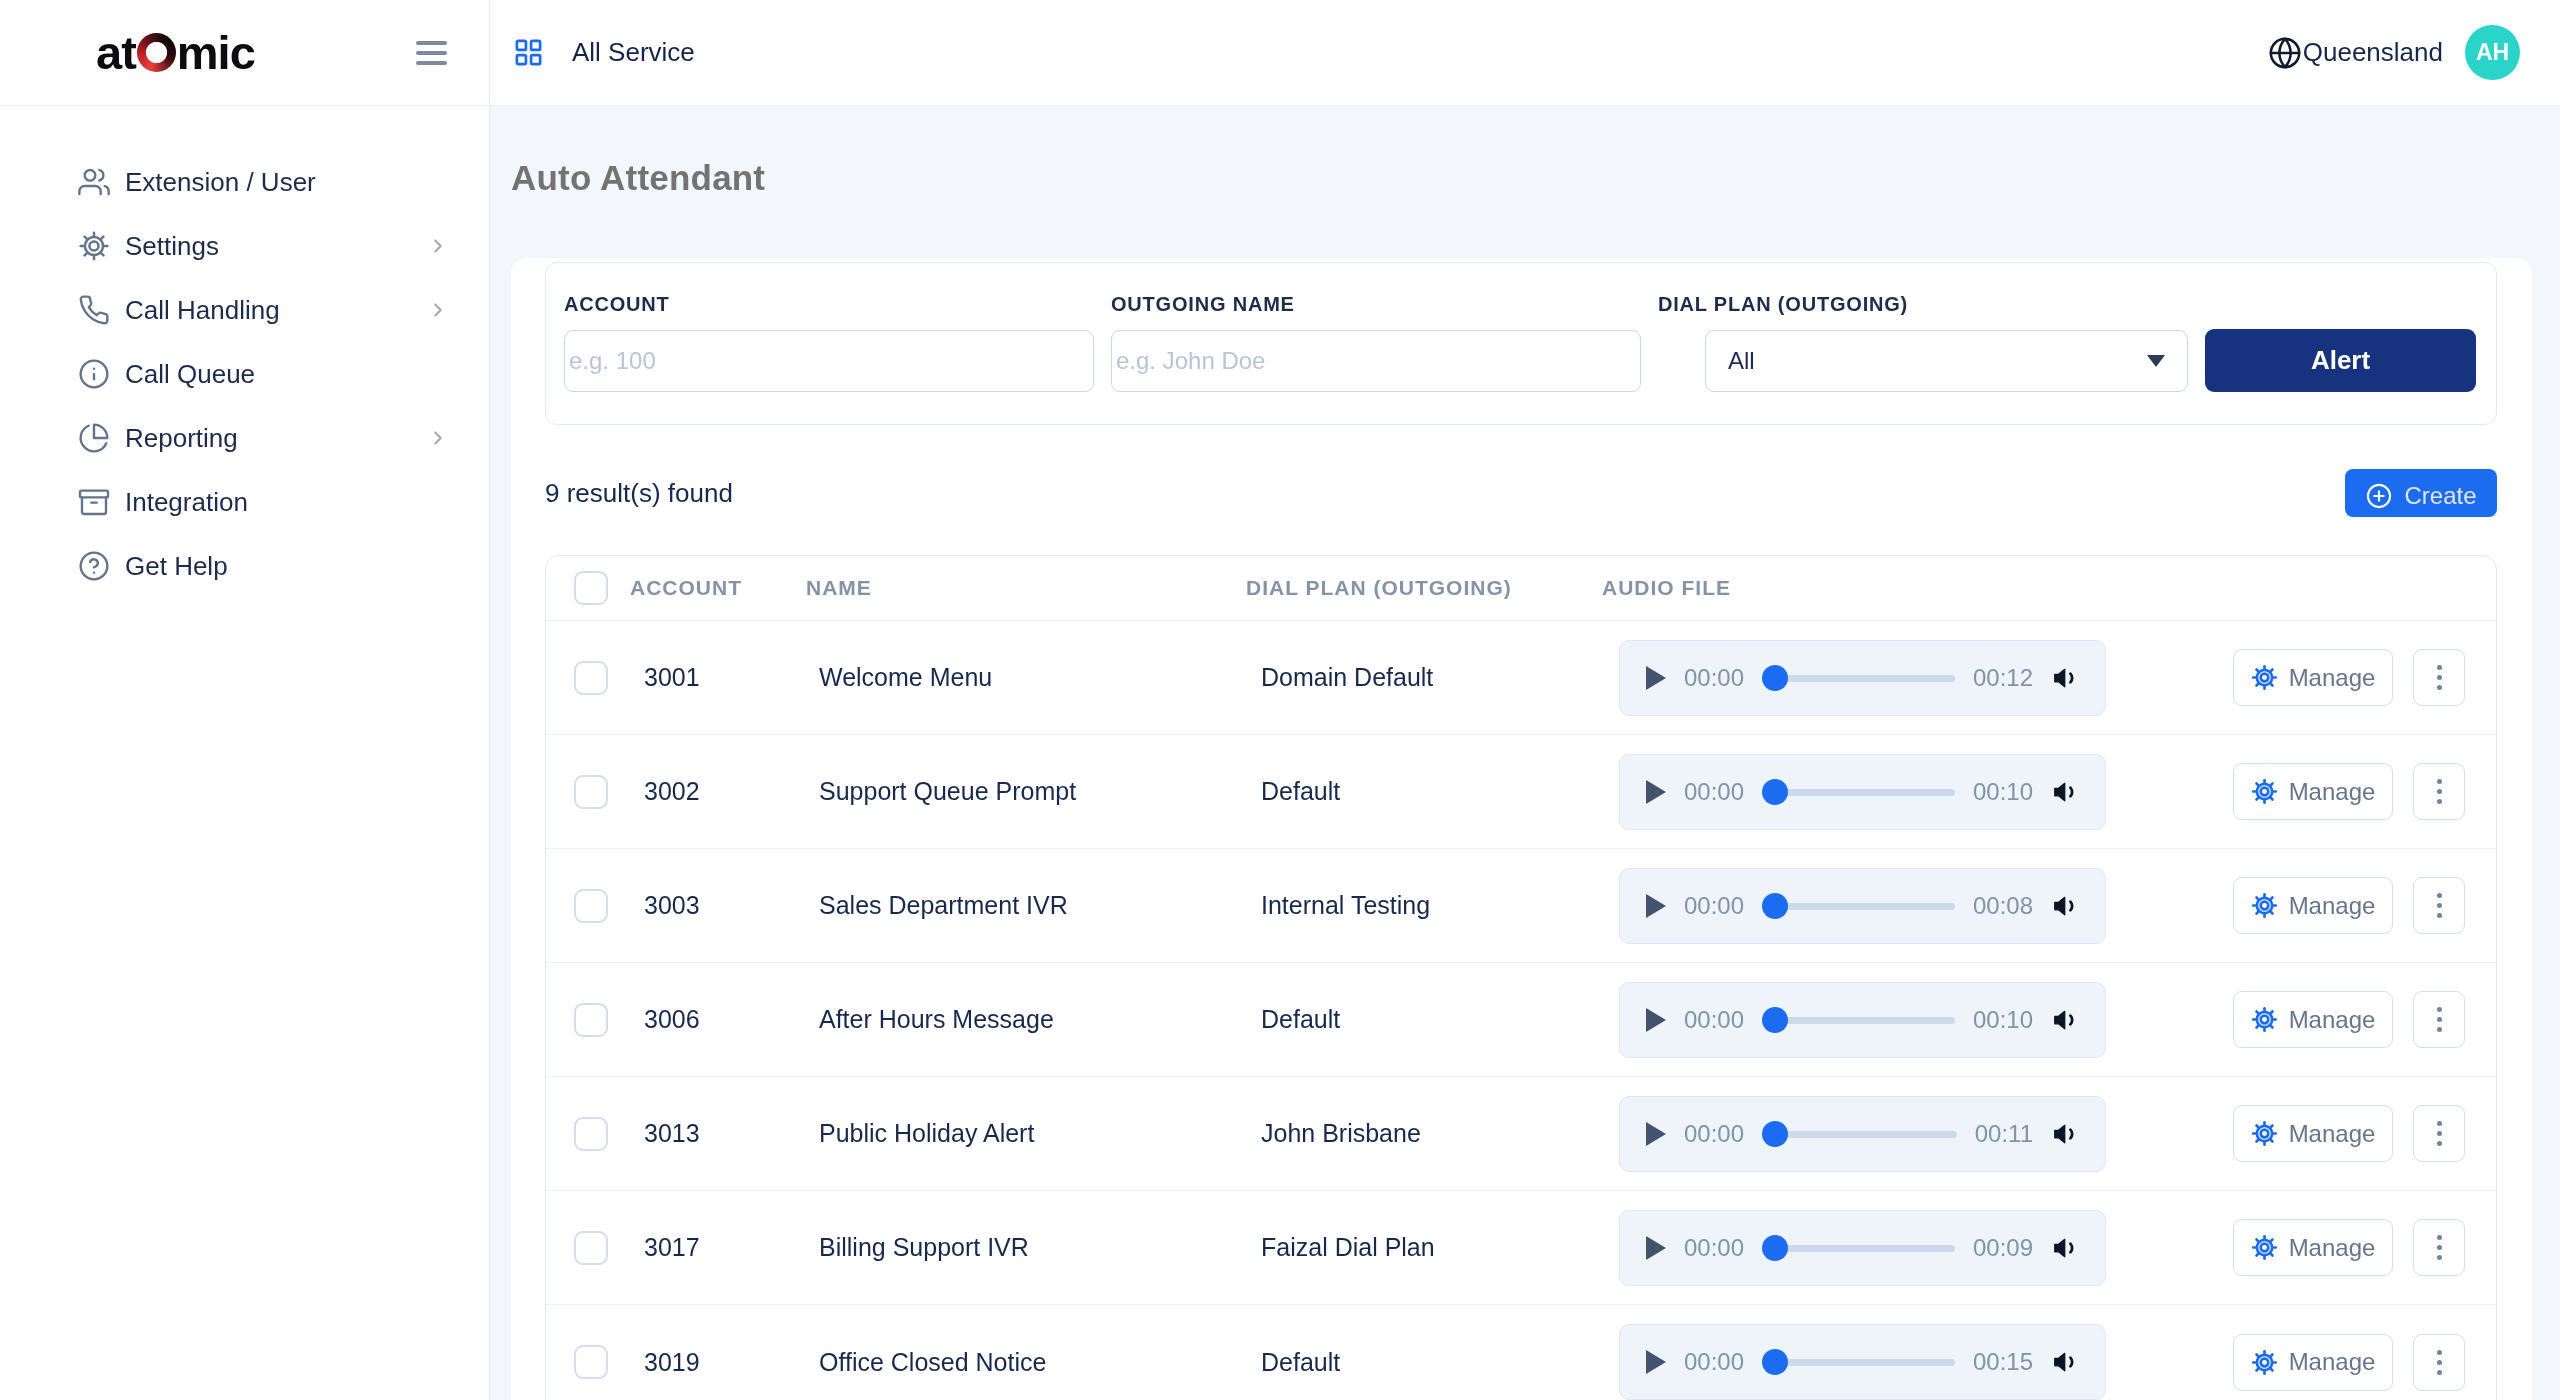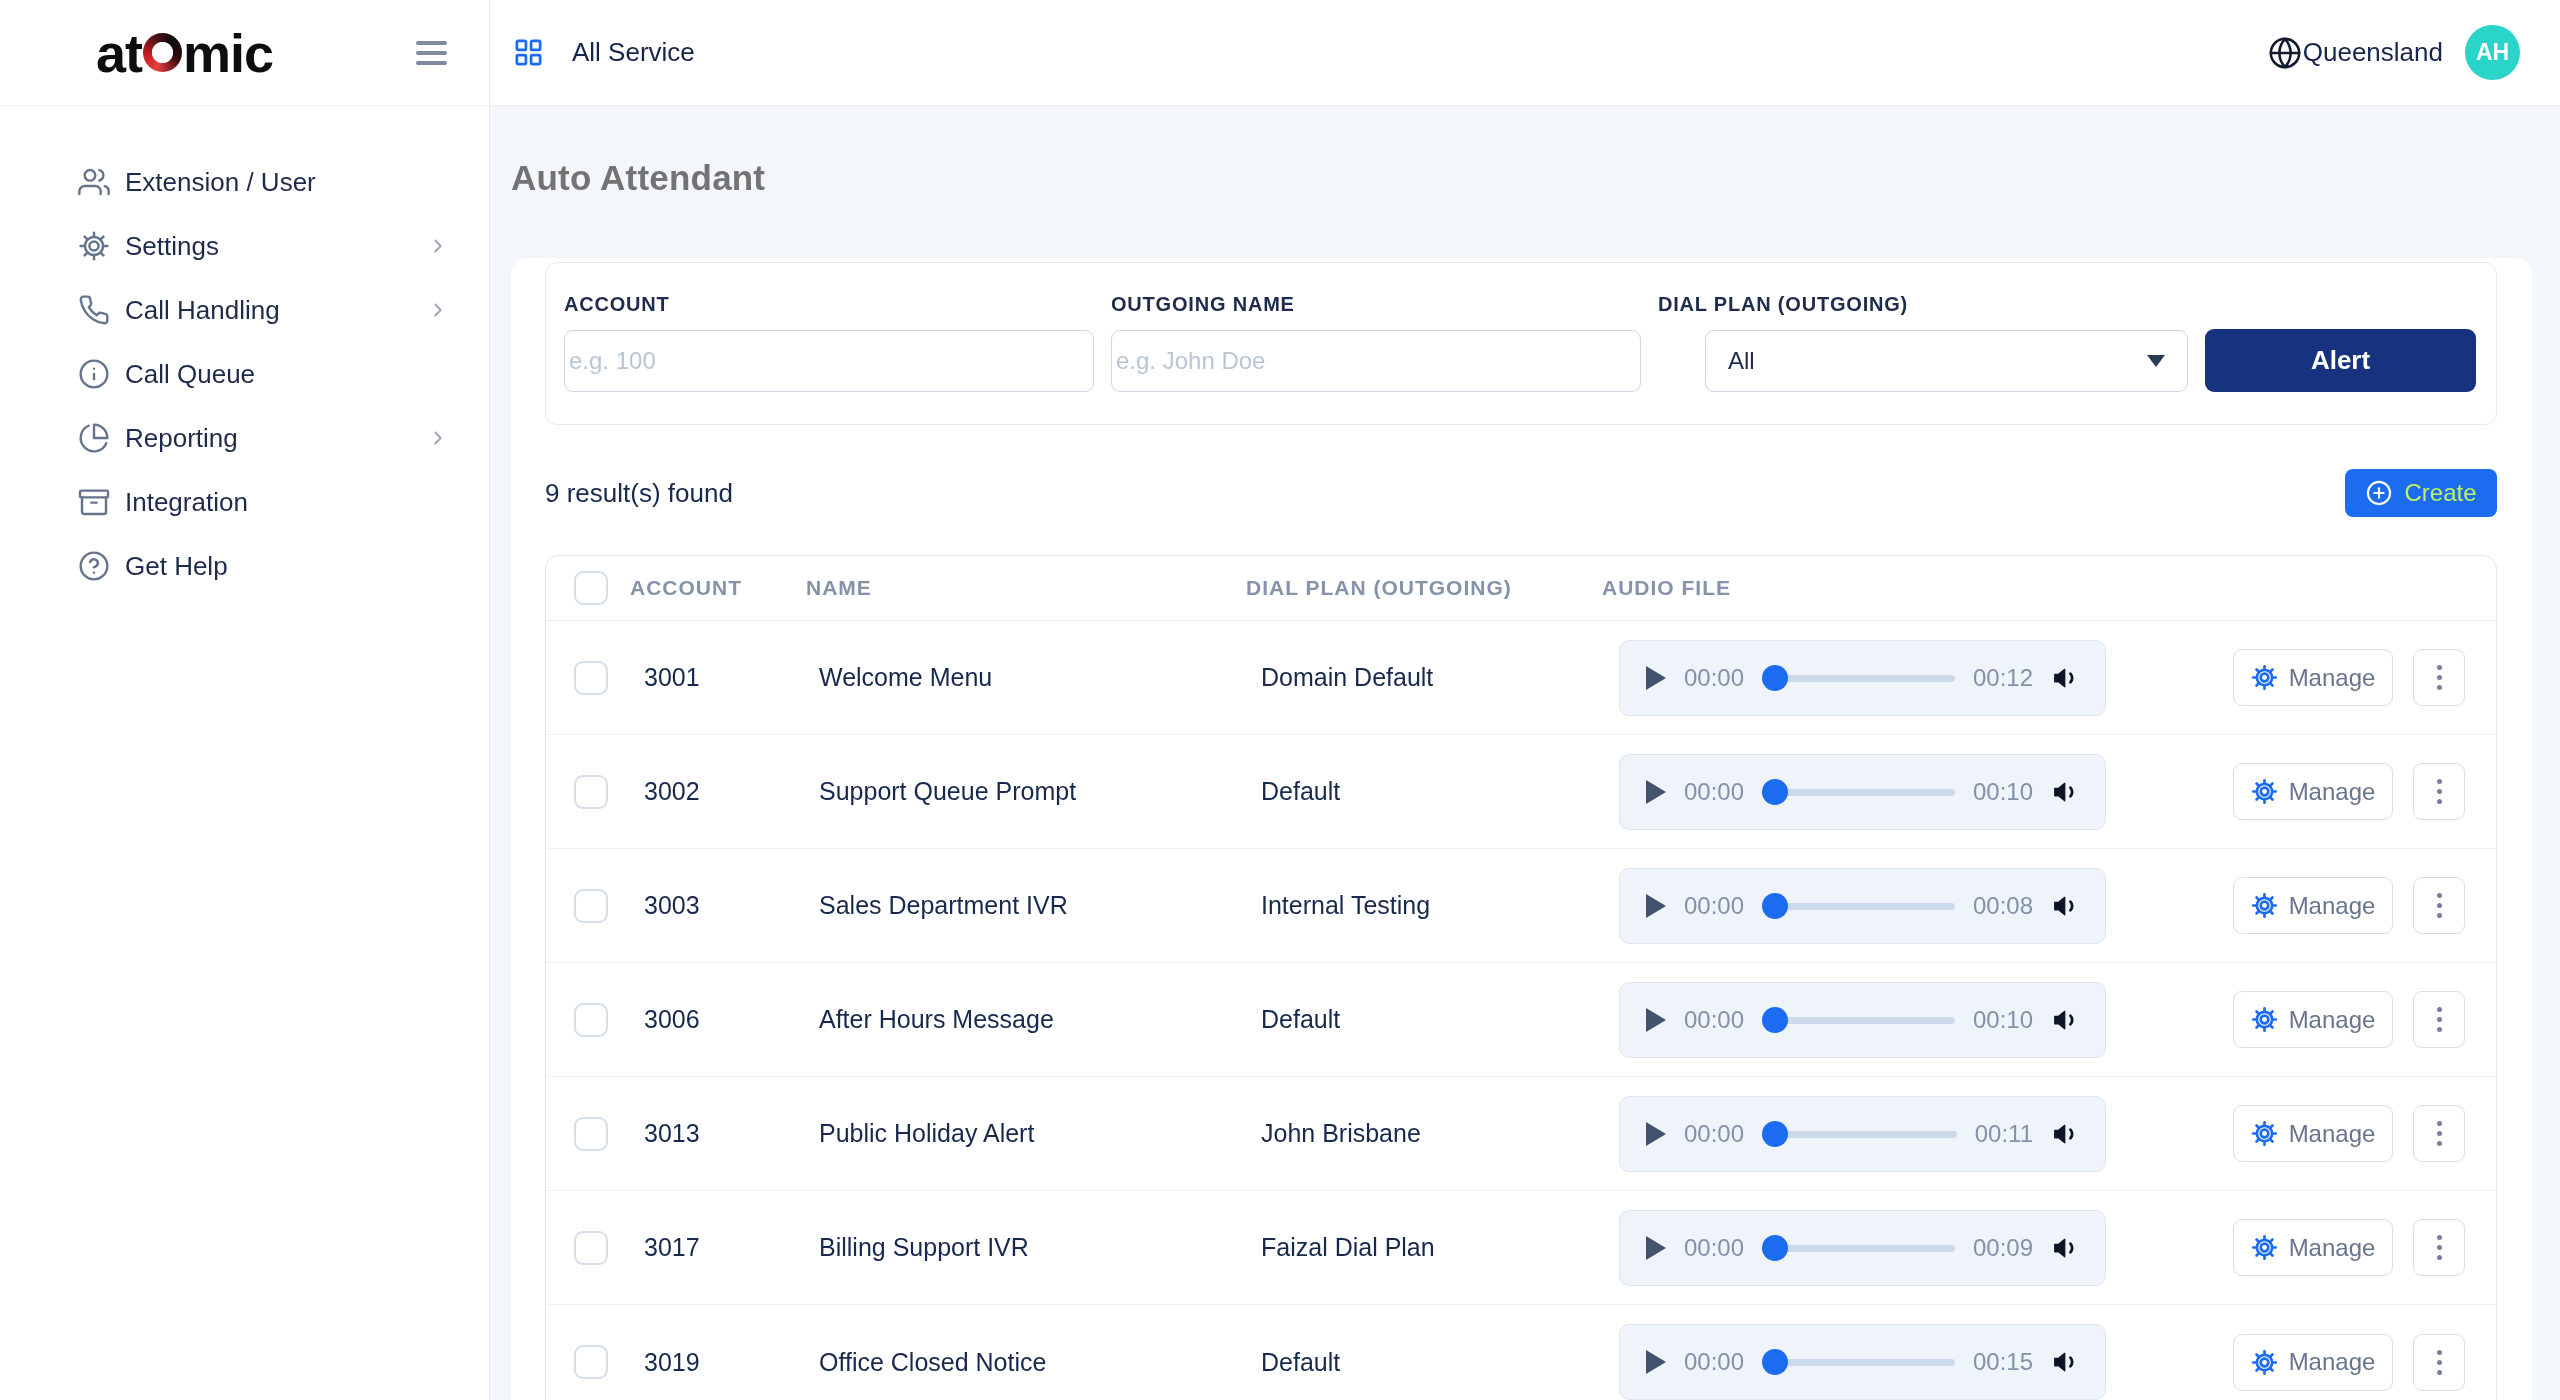--- a/index.html
+++ b/index.html
@@ -6,21 +6,21 @@
   html,body { width:2560px; height:1400px; overflow:hidden; }
   body {
     font-family:"Liberation Sans", sans-serif;
     color:#14254a;
     background:#ffffff;
     display:flex;
   }
   
   .sidebar { width:490px; min-width:490px; background:#fff; border-right:1px solid #e7ecf3; display:flex; flex-direction:column; }
   .sidebar-header { height:106px; min-height:106px; border-bottom:1px solid #eef1f6; display:flex; align-items:center; justify-content:space-between; padding:0 36px 0 96px; }
-  .logo { display:flex; align-items:center; font-weight:bold; font-size:54px; letter-spacing:-1px; color:#0d0d0f; cursor:pointer; }
+  .logo { display:flex; align-items:center; font-weight:bold; font-size:47px; letter-spacing:-1px; color:#0d0d0f; cursor:pointer; }
   .logo-o { width:39px; height:39px; border-radius:50%; margin:0 1px; display:inline-block;
     background:
       radial-gradient(circle at 50% 50%, #ffffff 0 37%, rgba(255,255,255,0) 40%),
       conic-gradient(from 200deg, #e8403f, #c01c22, #55121a, #0a0a0a 55%, #31060b 75%, #e8403f);
   }
   .hamburger { display:flex; flex-direction:column; gap:6px; cursor:pointer; padding:6px; }
   .hamburger span { display:block; width:31px; height:4px; border-radius:2px; background:#7e8aa0; }
   .nav { padding:44px 0 0 0; display:flex; flex-direction:column; }
   .nav-item { height:64px; display:flex; align-items:center; padding:0 40px 0 78px; cursor:pointer; color:#1d2c4c; font-size:26px; }
   .nav-item .nicon { width:32px; height:32px; color:#64748b; display:flex; align-items:center; }
@@ -46,21 +46,21 @@
   .field-label { font-size:20px; font-weight:600; letter-spacing:.8px; color:#1d2c4c; margin-bottom:14px; }
   .text-input { height:62px; border:1px solid #ccd6e4; border-radius:9px; padding:0 4px; font-size:24px; color:#1d2c4c; outline:none; width:100%; font-family:"Liberation Sans", sans-serif; }
   .text-input::placeholder { color:#b9c4d4; }
   .select { height:62px; border:1px solid #ccd6e4; border-radius:9px; padding:0 22px; display:flex; align-items:center; justify-content:space-between; font-size:24px; color:#1d2c4c; cursor:pointer; background:#fff;margin-left:47px; }
   .caret { width:0; height:0; border-left:9px solid transparent; border-right:9px solid transparent; border-top:12px solid #2b3a55; }
   .filter-btn { flex:1; height:63px; background:#17327f; border:none; border-radius:9px; color:#fff; font-size:26px; font-weight:bold; cursor:pointer; font-family:"Liberation Sans", sans-serif; }
 
   
   .results-row { margin-top:44px; display:flex; align-items:center; justify-content:space-between; }
   .results-count { font-size:26px; color:#16294e; }
-  .create-btn { height:48px; min-width:152px; background:#1c6cf2; border:none; border-radius:8px; color:#bef264; font-size:24px; display:flex; align-items:center; justify-content:center; gap:11px; padding:0 20px; cursor:pointer; font-family:"Liberation Sans", sans-serif; }
+  .create-btn { height:48px; min-width:152px; background:#1c6cf2; border:none; border-radius:8px; color:#e5e5e5; font-size:24px; display:flex; align-items:flex-end; justify-content:center; gap:11px; padding:7px 20px; cursor:pointer; font-family:"Liberation Sans", sans-serif; }
 
   
   .table { margin-top:38px; border:1px solid #e2e8f0; border-radius:14px 14px 0 0; overflow:hidden; background:#fff; }
   .trow { display:grid; grid-template-columns:84px 176px 440px 356px 520px auto; align-items:center; }
   .thead { height:65px; border-bottom:1px solid #e9eef5; }
   .th { font-size:21px; font-weight:600; letter-spacing:1px; color:#8593a8; }
   .tbody-row { height:114px; border-bottom:1px solid #edf1f7; }
   .tbody-row:last-child { border-bottom:none; }
   .cell-check { padding-left:28px; }
   .checkbox { width:34px; height:34px; border:2px solid #d5deea; border-radius:9px; background:#fff; cursor:pointer; }

